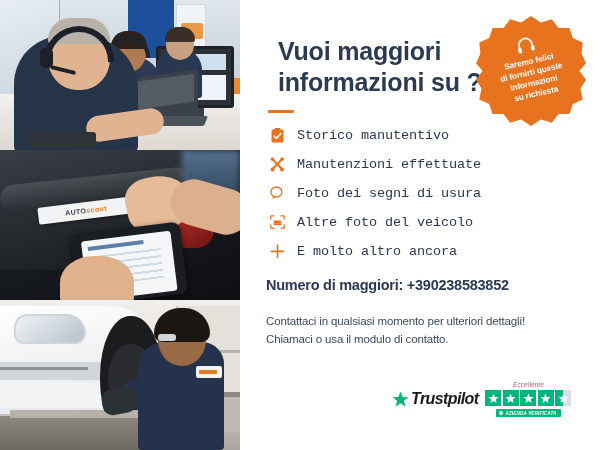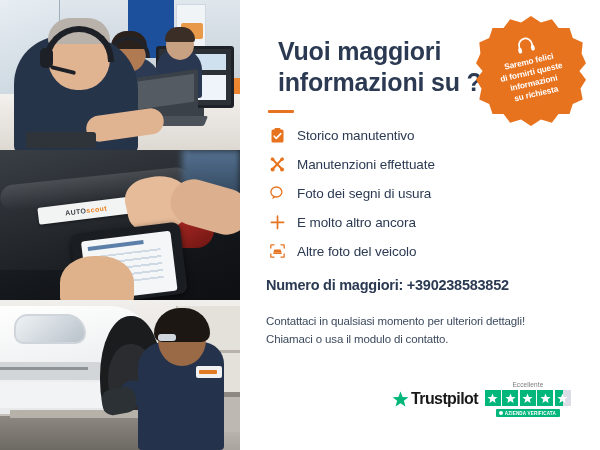--- a/index.html
+++ b/index.html
@@ -321,21 +321,21 @@
     max-width: 215px;
     margin-left: 12px;
   }
   .divider {
     width: 26px; height: 3px;
     background: #e8731f;
     margin: 12px 0 12px 2px;
     border-radius: 1px;
   }
 
-  .feature-list { list-style: none; margin-top: 2px; }
+  .feature-list { list-style: none; margin-top: 2px; font-family: Liberation Mono, monospace; }
   .feature-item {
     display: flex; align-items: center;
     margin-bottom: 9px;
   }
   .feature-icon {
     width: 22px; height: 20px;
     flex: 0 0 22px;
     display: flex; align-items: center; justify-content: center;
     color: #e8731f;
     margin-right: 9px;
@@ -396,21 +396,21 @@
     line-height: 1.32;
     text-align:center;
     width: 86px;
     letter-spacing: -0.1px;
   }
 
   
   .trustpilot {
     position:absolute;
     left: 152px; bottom: 33px;
-    display:flex; align-items:center;
+    display:flex; align-items:center;font-style:italic;
   }
   .tp-logo { display:flex; align-items:center; margin-right:7px; }
   .tp-logo svg { display:block; }
   .tp-name {
     font-size: 16px; font-weight: bold;
     color:#191919; letter-spacing:-0.6px;
     margin-left:2px;
   }
   .tp-right { display:flex; flex-direction:column; align-items:center; }
   .tp-excellent {
@@ -555,39 +555,39 @@
           <svg width="14" height="14" viewBox="0 0 14 14">
             <ellipse cx="6.4" cy="6" rx="5.5" ry="5" stroke="#e8731f" stroke-width="1.3" fill="none"></ellipse>
             <path d="M3.2 10.2 L2.2 13.2 L5.2 11.4" fill="#e8731f"></path>
           </svg>
         </span>
         <span class="feature-label">Foto dei segni di usura</span>
       </li>
 
       <li class="feature-item">
         <span class="feature-icon">
-          <svg width="15" height="15" viewBox="0 0 15 15">
-            <path d="M7.5 1.2 V13.4 M1.4 7.3 H13.6" stroke="#e8731f" stroke-width="1.7" stroke-linecap="round"></path>
-          </svg>
-        </span>
-        <span class="feature-label">E molto altro ancora</span>
-      </li>
-
-      <li class="feature-item">
-        <span class="feature-icon">
           <svg width="15" height="14" viewBox="0 0 15 14">
             <path d="M0.8 4 V1.4 A0.6 0.6 0 0 1 1.4 0.8 H4" stroke="#e8731f" stroke-width="1.3" fill="none" stroke-linecap="round"></path>
             <path d="M11 0.8 H13.6 A0.6 0.6 0 0 1 14.2 1.4 V4" stroke="#e8731f" stroke-width="1.3" fill="none" stroke-linecap="round"></path>
             <path d="M14.2 10 V12.6 A0.6 0.6 0 0 1 13.6 13.2 H11" stroke="#e8731f" stroke-width="1.3" fill="none" stroke-linecap="round"></path>
             <path d="M4 13.2 H1.4 A0.6 0.6 0 0 1 0.8 12.6 V10" stroke="#e8731f" stroke-width="1.3" fill="none" stroke-linecap="round"></path>
             <path d="M3.4 8.6 h8.2 v1.5 h-8.2 z" fill="#e8731f"></path>
             <path d="M4.4 5.4 h6.2 l1.1 3.2 h-8.4 z" fill="#e8731f"></path>
           </svg>
         </span>
         <span class="feature-label">Altre foto del veicolo</span>
+      </li>
+
+      <li class="feature-item">
+        <span class="feature-icon">
+          <svg width="15" height="15" viewBox="0 0 15 15">
+            <path d="M7.5 1.2 V13.4 M1.4 7.3 H13.6" stroke="#e8731f" stroke-width="1.7" stroke-linecap="round"></path>
+          </svg>
+        </span>
+        <span class="feature-label">E molto altro ancora</span>
       </li>
 
     </ul>
 
     <div class="phone">
       <span>Numero di maggiori:</span>
       <span>+390238583852</span>
     </div>
 
     <div class="contact-lines">

